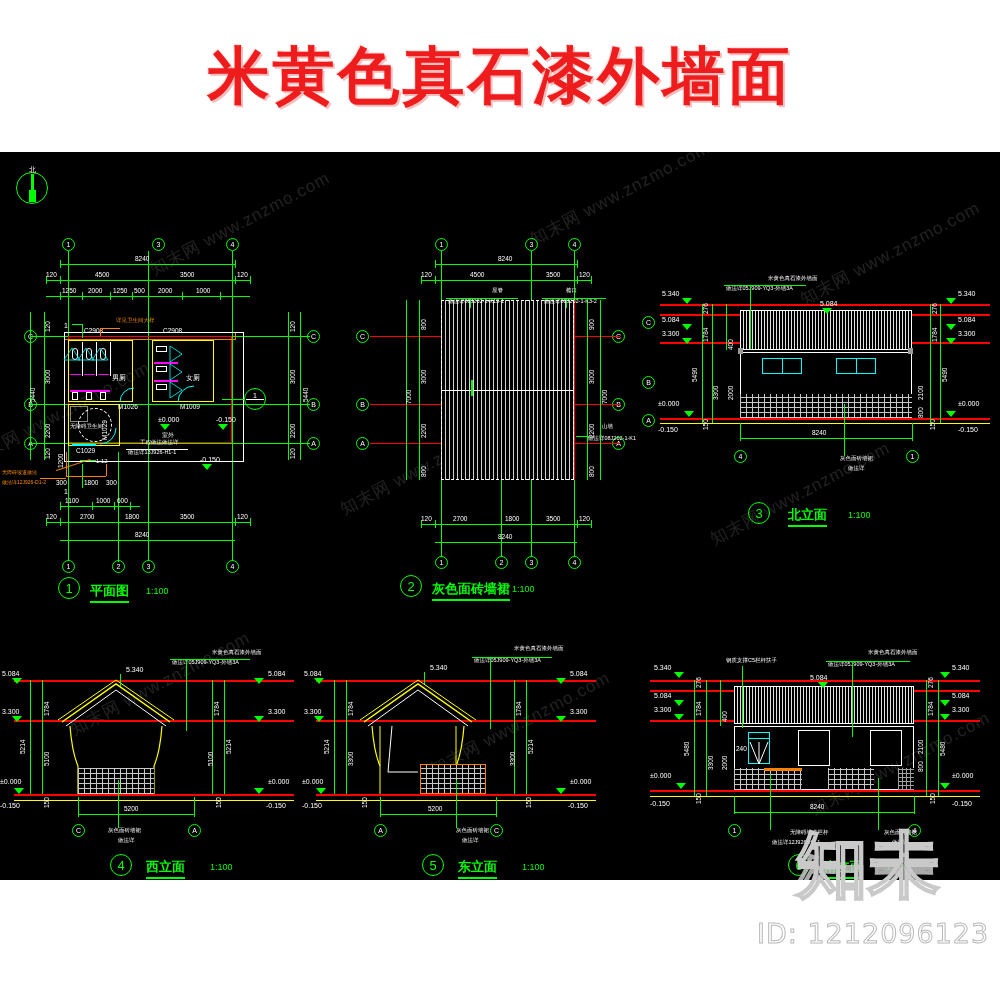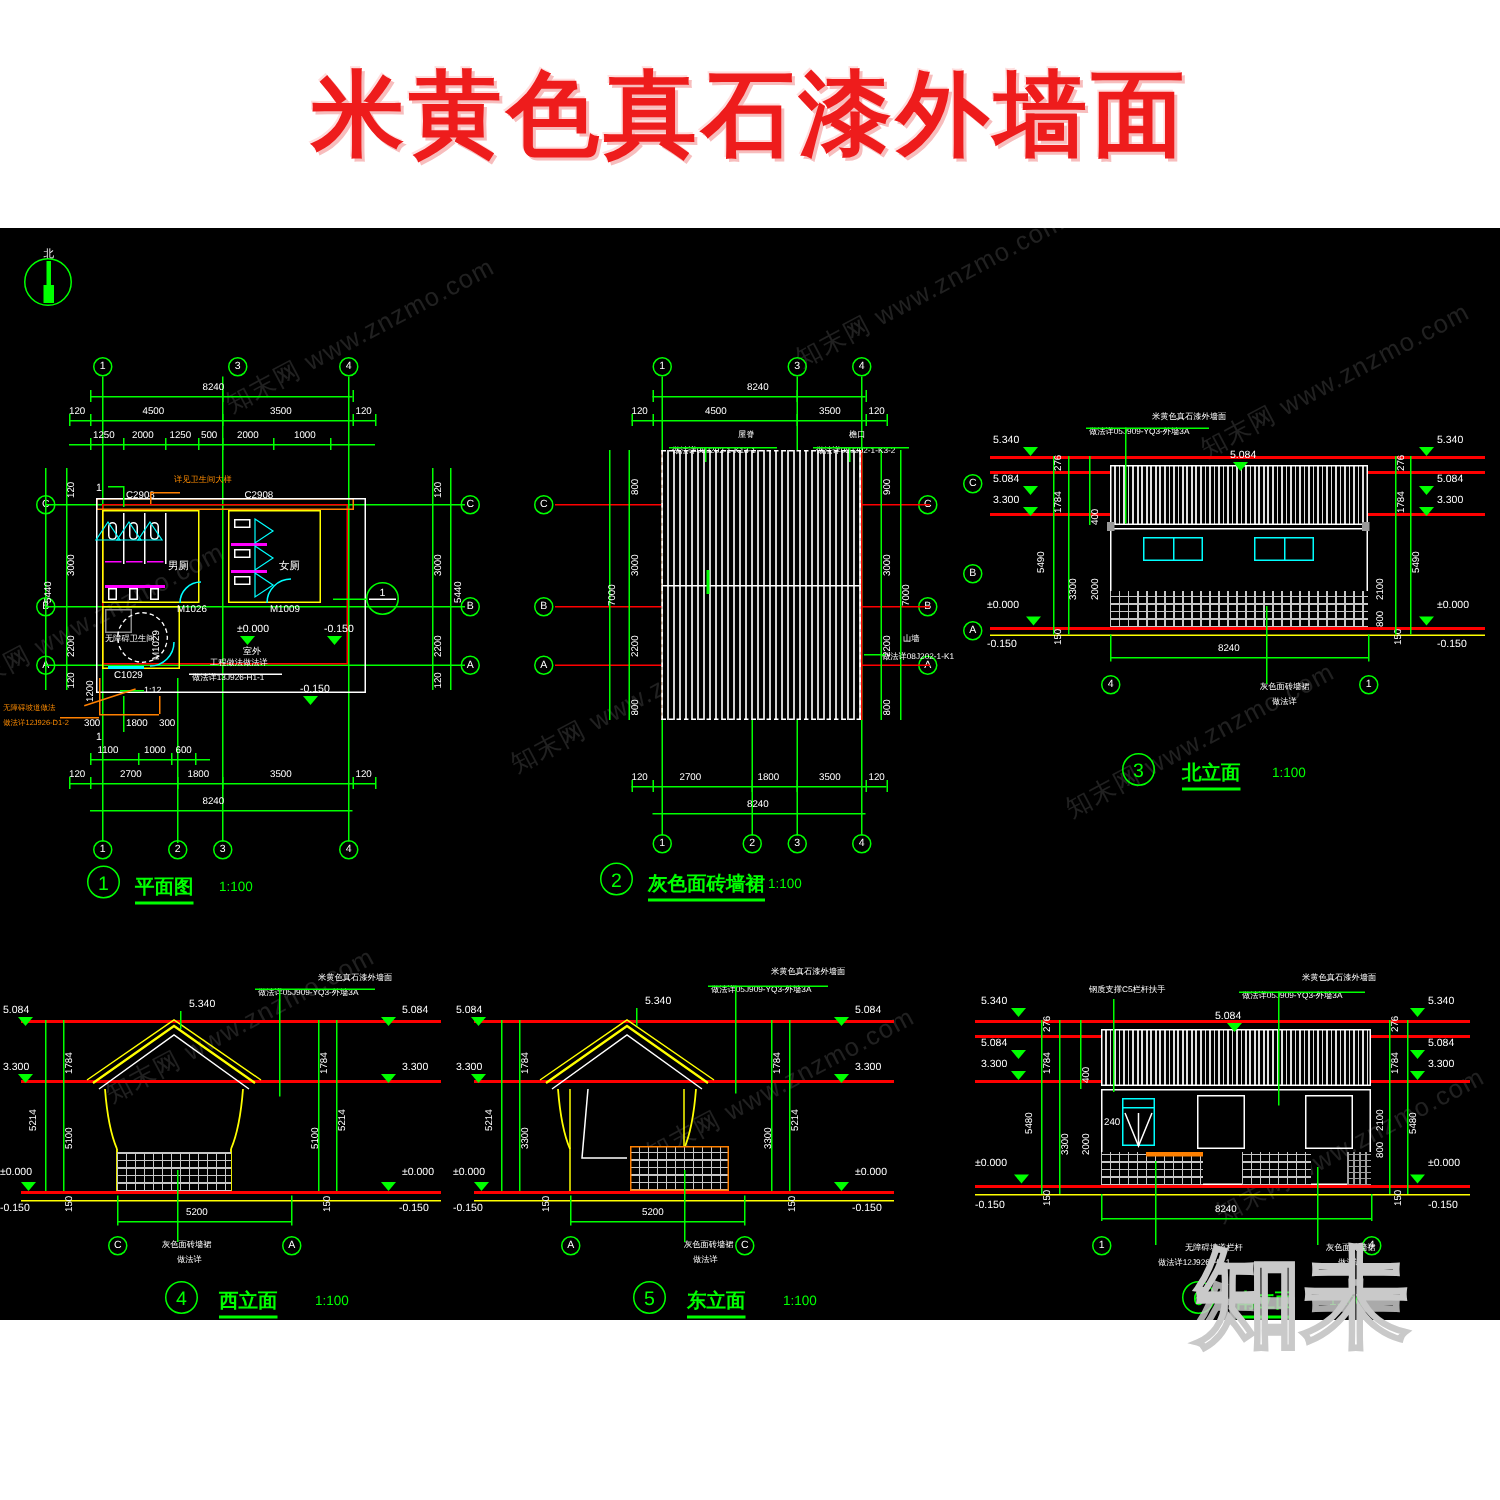--- a/index.html
+++ b/index.html
@@ -849,15 +849,16 @@
       <div class="capbub" style="left:158px; top:212px;">6</div>
       <div class="capname" style="left:194px; top:216px;">南立面</div>
       <div class="capscale" style="left:256px; top:220px;">1:100</div>
     </div>
 
     <div class="wm-zhiwei" style="left:796px; top:690px; -webkit-text-stroke:2px rgba(200,200,200,0.85);">知未</div>
   </div>
 
   <div id="footer">
     <div class="wm-zhiwei" style="left:156px; top:-62px; left:796px; top:-62px;">知未</div>
+    <div id="footer-id">ID: 1212096123</div>
   </div>
 
 </div>
 
 </body></html>

